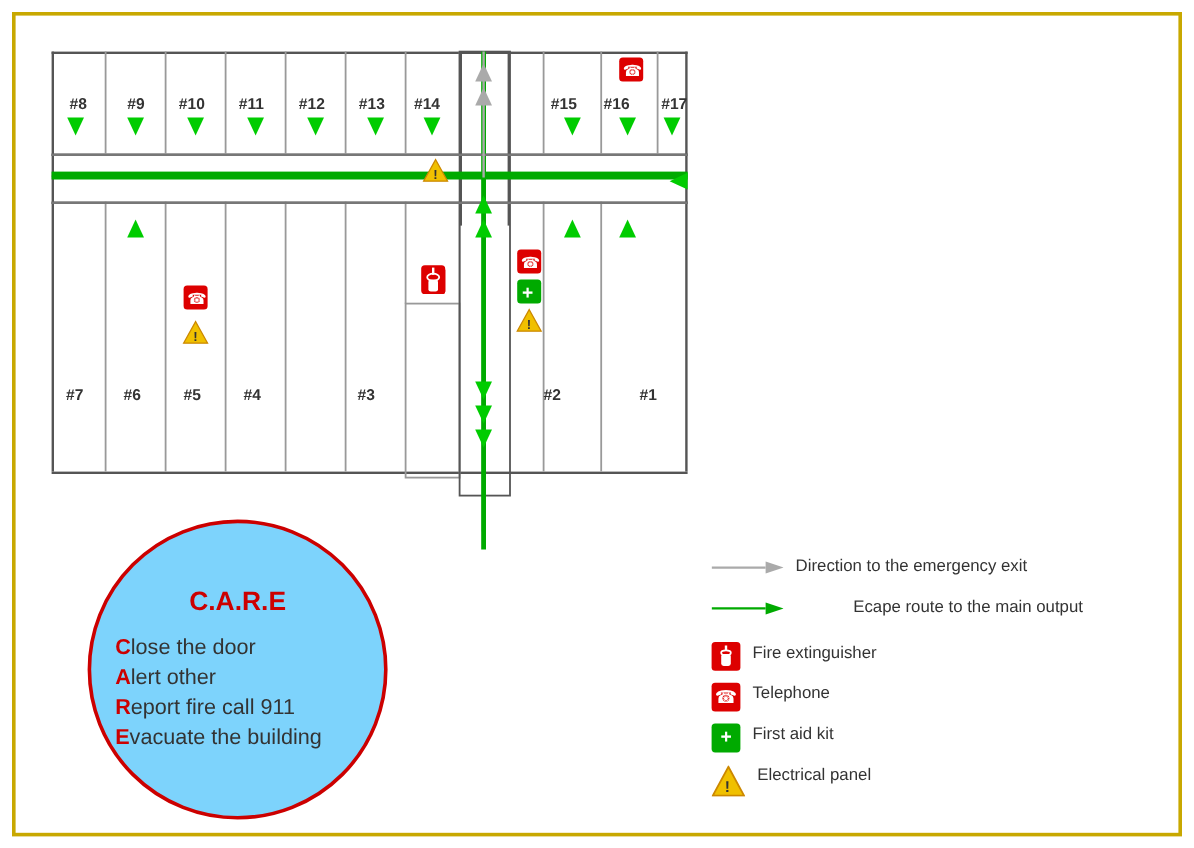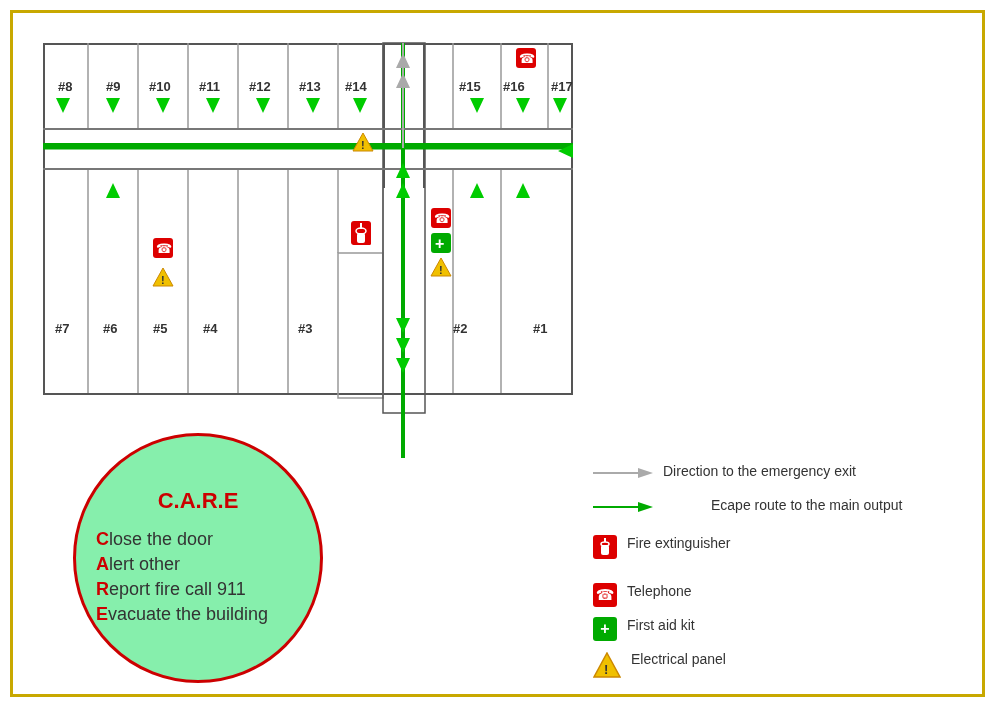--- a/index.html
+++ b/index.html
@@ -30,21 +30,21 @@
     }
 
     
     .care-circle {
       position: absolute;
       top: 420px; left: 60px;
       width: 250px;
       height: 250px;
       border-radius: 50%;
       border: 3px solid #cc0000;
-      background: #86efac;
+      background: #7dd3fc;
       display: flex;
       flex-direction: column;
       align-items: center;
       justify-content: center;
       padding: 20px;
     }
     .care-title {
       font-size: 22px;
       font-weight: bold;
       color: #cc0000;
@@ -299,21 +299,21 @@
     </div>
 
     <div class="legend-item" style="margin-bottom:18px;gap:48px;">
       <svg width="60" height="20">
         <line x1="0" y1="10" x2="45" y2="10" stroke="#00aa00" stroke-width="2"></line>
         <polygon points="45,5 60,10 45,15" fill="#00aa00"></polygon>
       </svg>
       <span class="legend-text">Ecape route to the main output</span>
     </div>
 
-    <div class="legend-item" style="margin-bottom:24px;">
+    <div class="legend-item" style="margin-bottom:10px;">
       <div class="icon-fire-ext">
         <svg width="16" height="20" viewBox="0 0 16 20">
           <line x1="8" y1="1" x2="8" y2="5" stroke="white" stroke-width="2"></line>
           <ellipse cx="8" cy="7" rx="4" ry="2" fill="none" stroke="white" stroke-width="1.5"></ellipse>
           <rect x="4" y="8" width="8" height="10" rx="2" fill="white"></rect>
         </svg>
       </div>
       <span class="legend-text">Fire extinguisher</span>
     </div>
 

